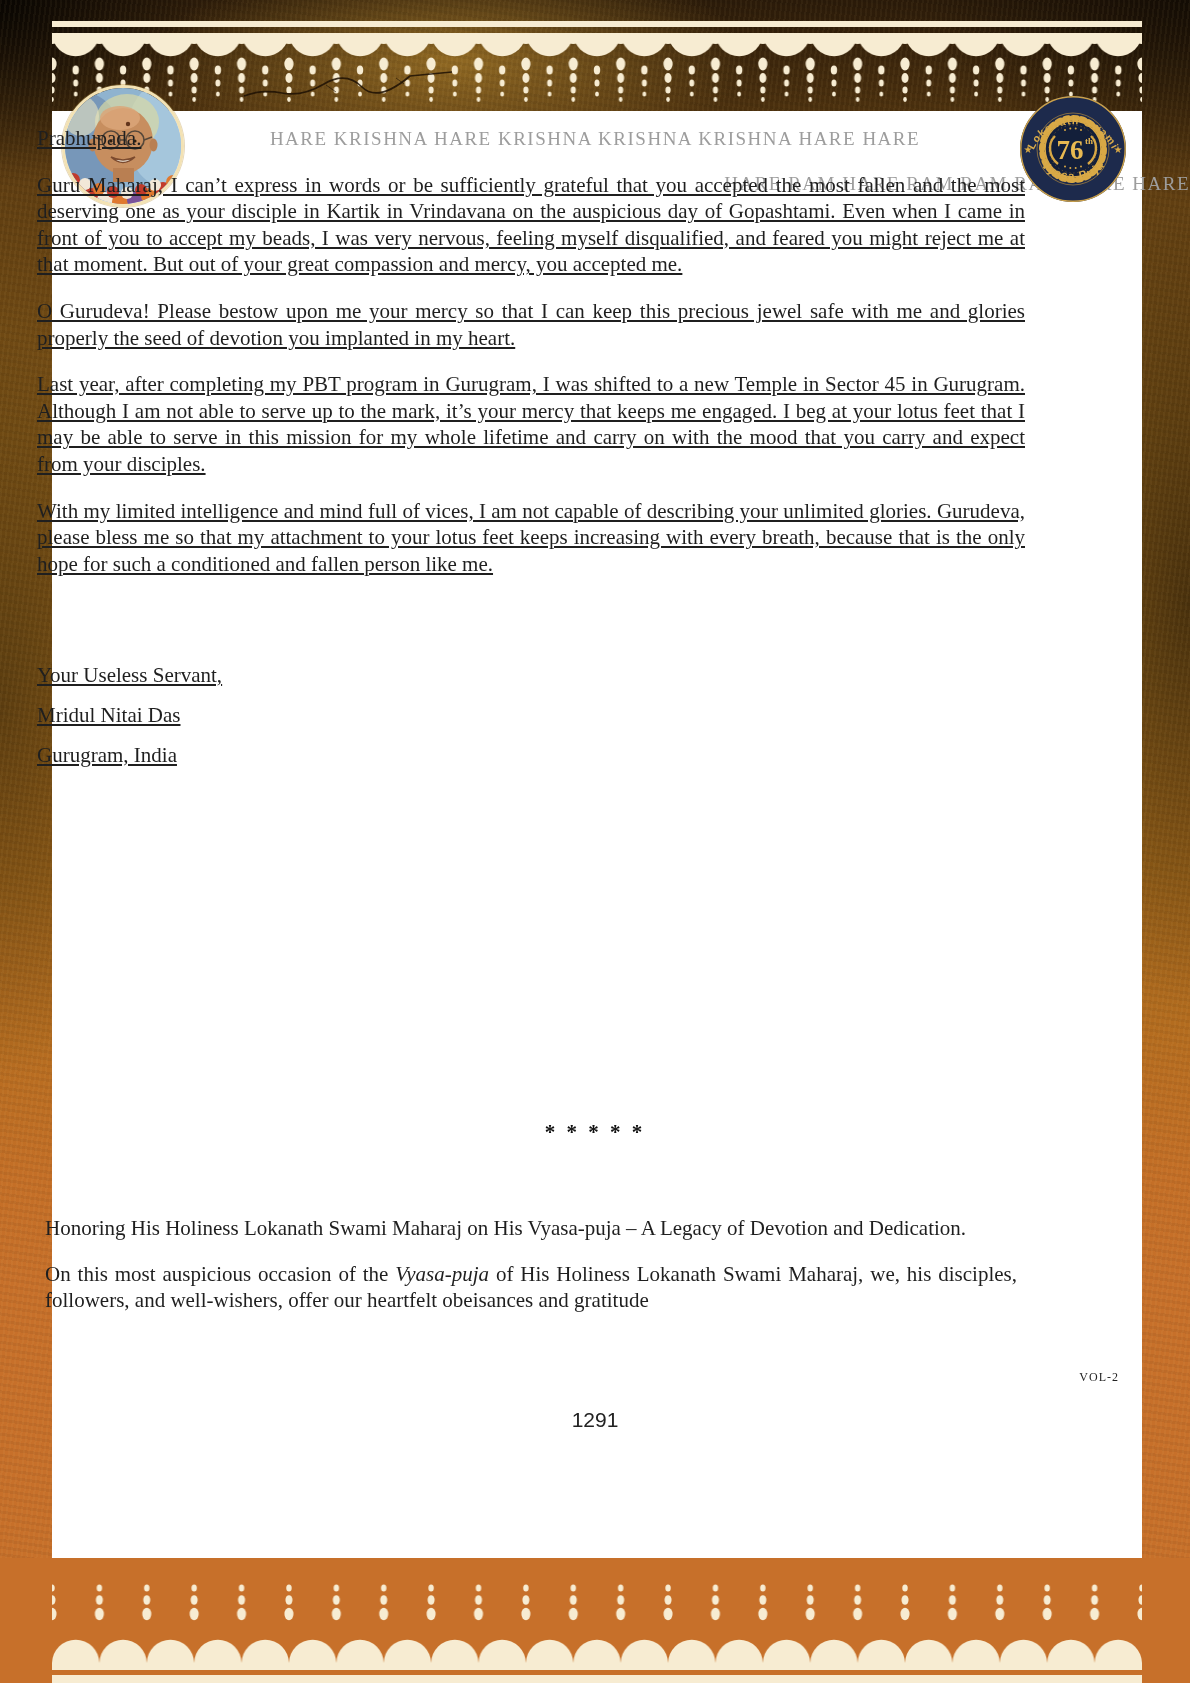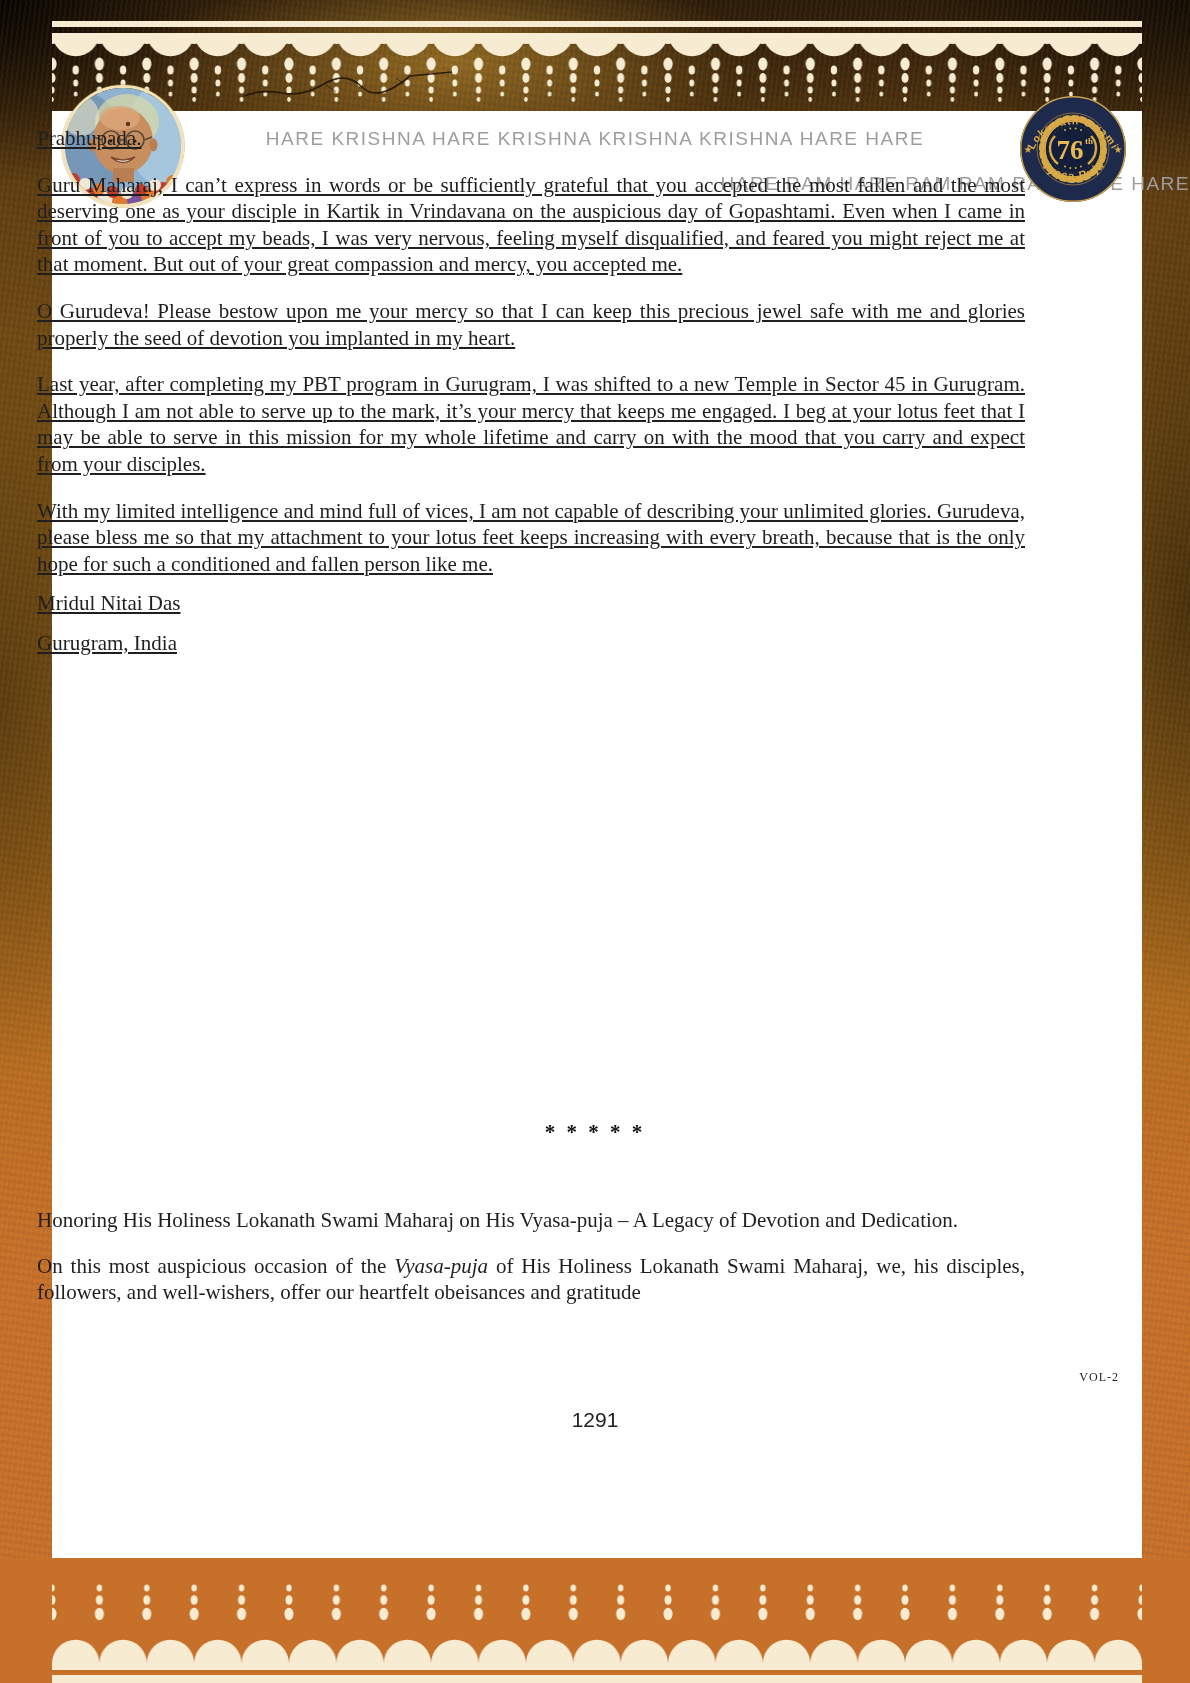--- a/index.html
+++ b/index.html
@@ -18,35 +18,35 @@
     font-family:"Liberation Serif", serif;
   }
   .top-bar{position:absolute;left:52px;top:21px;width:1090px;height:6px;background:#f7ecd2;}
   .top-garland{position:absolute;left:52px;top:33px;width:1090px;height:72px;}
   .crack{position:absolute;left:240px;top:68px;width:230px;height:42px;pointer-events:none;}
   .page{position:absolute;left:52px;top:111px;width:1090px;height:1447px;background:#ffffff;}
   .portrait{position:absolute;left:62px;top:85px;width:116px;height:116px;border-radius:50%;
     border:3px solid #f3e2b4;overflow:hidden;box-shadow:0 0 0 1px rgba(180,140,60,.35);}
   .badge{position:absolute;left:1019px;top:95px;width:108px;height:108px;}
   .mantra{position:absolute;left:0;width:100%;text-align:center;
-    font-family:Liberation Sans, sans-serif;font-size:19px;font-weight:300;
+    font-family:Liberation Serif, serif;font-size:19px;font-weight:300;
     color:#9d9d9d;letter-spacing:1.5px;}
   .mantra-1{top:128px;}
   .mantra-2{top:173px;text-align:right;}
   .letter{position:absolute;left:37px;top:125px;width:988px;
     font-size:21px;line-height:26.6px;color:#1f1f1f;text-align:justify;hyphens:auto;text-decoration:underline;}
   .letter p{margin:20px 0 0 0;}
   .letter p:first-child{margin-top:0;}
   .sig{margin-top:85px !important;}
   .sig2{margin-top:13px !important;}
   .stars{position:absolute;left:0;top:1120px;width:100%;text-align:center;
     font-size:21px;font-weight:bold;color:#111;letter-spacing:3px;}
   .closing{position:absolute;left:37px;top:1207px;width:988px;
     font-size:21px;line-height:26.6px;color:#1f1f1f;text-align:justify;hyphens:auto;}
-  .closing p{margin:0;}
+  .closing p{margin:8px;}
   .closing p + p{margin-top:19px;}
   .closing .it{font-style:italic;}
   .pagenum{position:absolute;left:0;top:1408px;width:100%;text-align:center;
     font-family:"Liberation Sans", sans-serif;font-size:21px;color:#222;}
   .vol{position:absolute;right:71px;top:1358px;font-size:12px;letter-spacing:1px;color:#222;margin-top:12px;}
   .bottom-strip{position:absolute;left:0;top:1558px;width:1190px;height:125px;background:#c7702a;}
   .bottom-garland{position:absolute;left:52px;top:18px;width:1090px;height:109px;}
 </style>
 </head>
 <body>
@@ -166,20 +166,21 @@
       <textPath href="#arcBottom" startOffset="50%" text-anchor="middle">Vyasa Puja</textPath>
     </text>
   </svg>
 
   <div class="letter">
     <p>Prabhupada.</p>
     <p>Guru Maharaj, I can’t express in words or be sufficiently grateful that you accepted the most fallen and the most deserving one as your disciple in Kartik in Vrindavana on the auspicious day of Gopashtami. Even when I came in front of you to accept my beads, I was very nervous, feeling myself disqualified, and feared you might reject me at that moment. But out of your great compassion and mercy, you accepted me.</p>
     <p>O Gurudeva! Please bestow upon me your mercy so that I can keep this precious jewel safe with me and glories properly the seed of devotion you implanted in my heart.</p>
     <p>Last year, after completing my PBT program in Gurugram, I was shifted to a new Temple in Sector 45 in Gurugram. Although I am not able to serve up to the mark, it’s your mercy that keeps me engaged. I beg at your lotus feet that I may be able to serve in this mission for my whole lifetime and carry on with the mood that you carry and expect from your disciples.</p>
     <p>With my limited intelligence and mind full of vices, I am not capable of describing your unlimited glories. Gurudeva, please bless me so that my attachment to your lotus feet keeps increasing with every breath, because that is the only hope for such a conditioned and fallen person like me.</p>
+    <p class="sig">Your Useless Servant,</p>
     <p class="sig2">Mridul Nitai Das</p>
     <p class="sig2">Gurugram, India</p>
   </div>
 
   <div class="stars">* * * * *</div>
 
   <div class="closing">
     <p>Honoring His Holiness Lokanath Swami Maharaj on His Vyasa-puja – A Legacy of Devotion and Dedication.</p>
     <p><span>On this most auspicious occasion of the </span><span class="it">Vyasa-puja</span><span> of His Holiness Lokanath Swami Maharaj, we, his disciples, followers, and well-wishers, offer our heartfelt obeisances and gratitude</span></p>
   </div>

